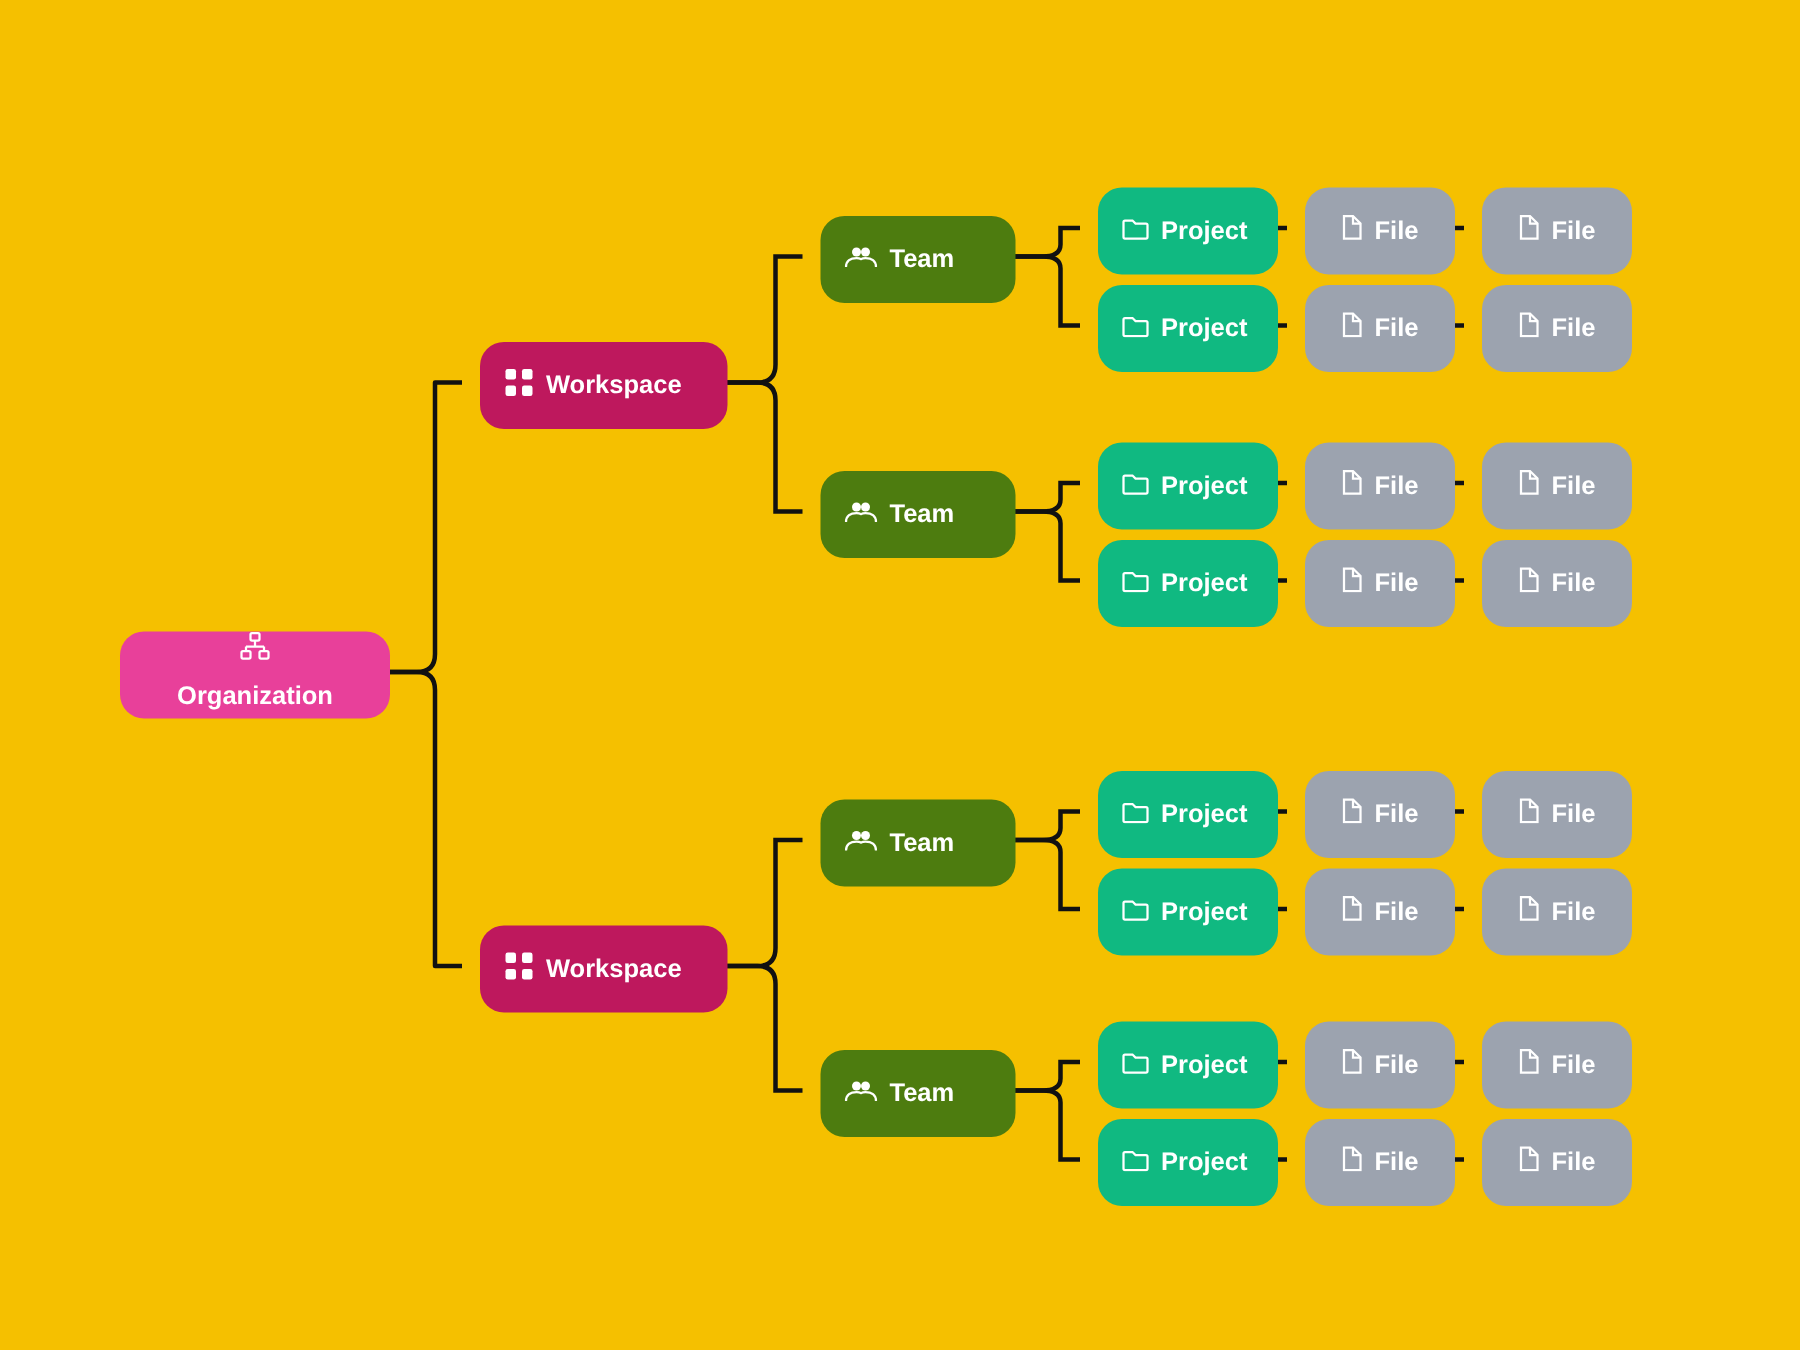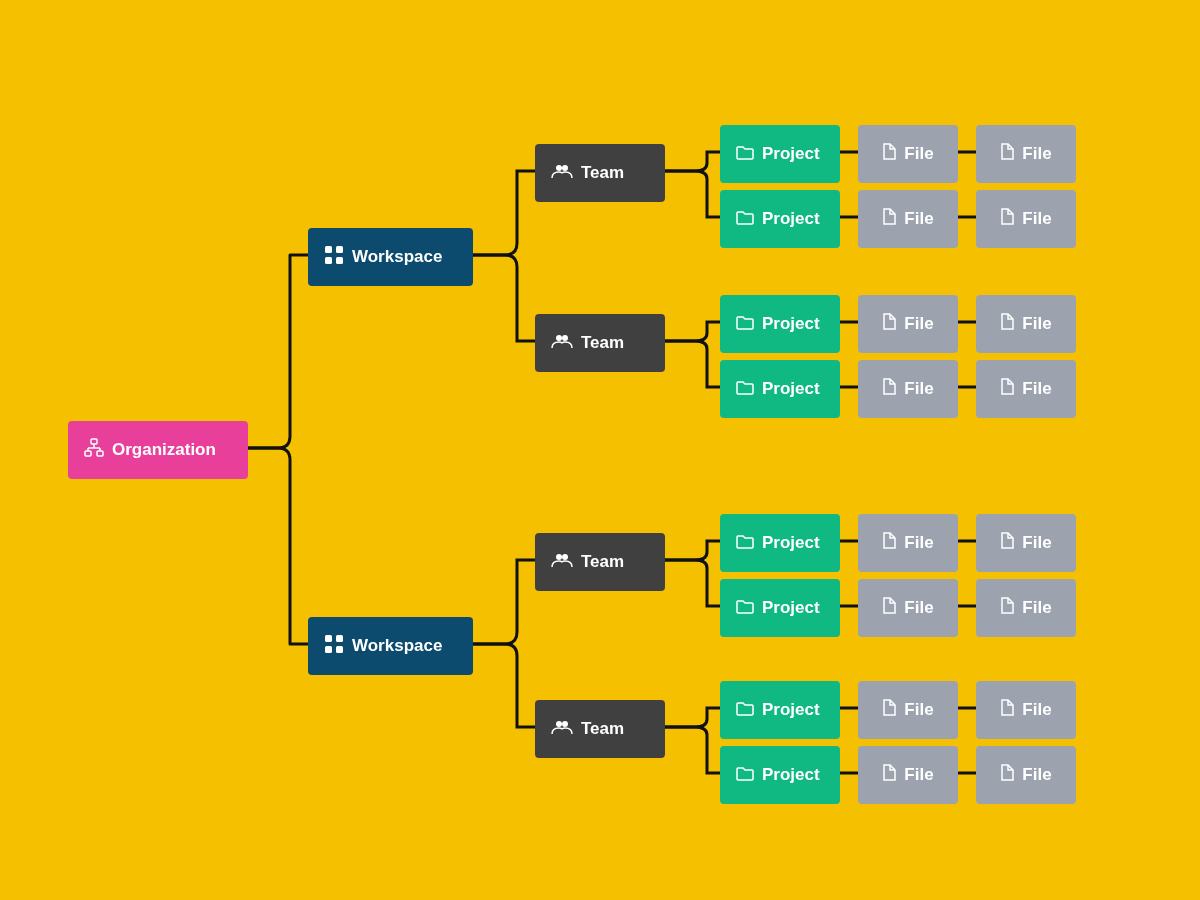--- a/index.html
+++ b/index.html
@@ -13,48 +13,50 @@
     }
     svg#connector-layer {
       position: absolute;
       top: 0; left: 0;
       width: 1200px;
       height: 900px;
       pointer-events: none;
     }
     .node {
       position: absolute;
-      border-radius: 4px;
+      border-radius: 16px;
       display: flex;
       align-items: center;
       gap: 8px;
       padding: 0 16px;
       font-weight: 700;
       font-size: 17px;
       color: white;
       height: 58px;
       white-space: nowrap;
       cursor: pointer;
       user-select: none;
+      margin-left: 12px;
     }
     .node-org {
       background: #E8409A;
       width: 180px;
       left: 68px;
       top: 421px;
+      flex-direction: column;
     }
     .node-workspace {
-      background: #0c4a6e;
+      background: #be185d;
       width: 165px;
     }
     .node-workspace-1 { left: 308px; top: 228px; }
     .node-workspace-2 { left: 308px; top: 617px; }
 
     .node-team {
-      background: #404040;
+      background: #4d7c0f;
       width: 130px;
     }
     .node-team-1 { left: 535px; top: 144px; }
     .node-team-2 { left: 535px; top: 314px; }
     .node-team-3 { left: 535px; top: 533px; }
     .node-team-4 { left: 535px; top: 700px; }
 
     .node-project {
       background: #10B981;
       width: 120px;

